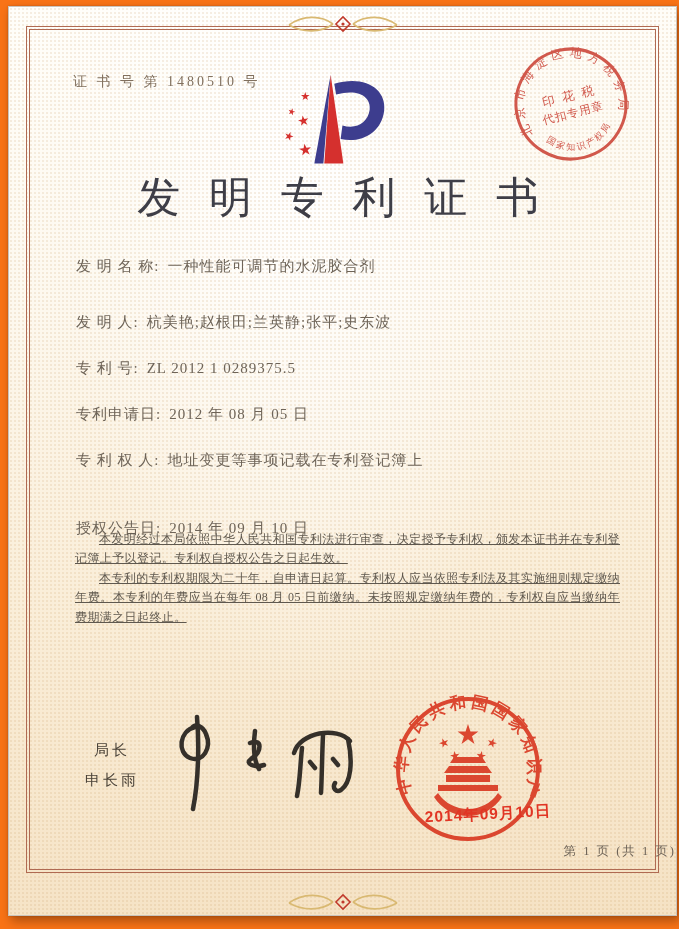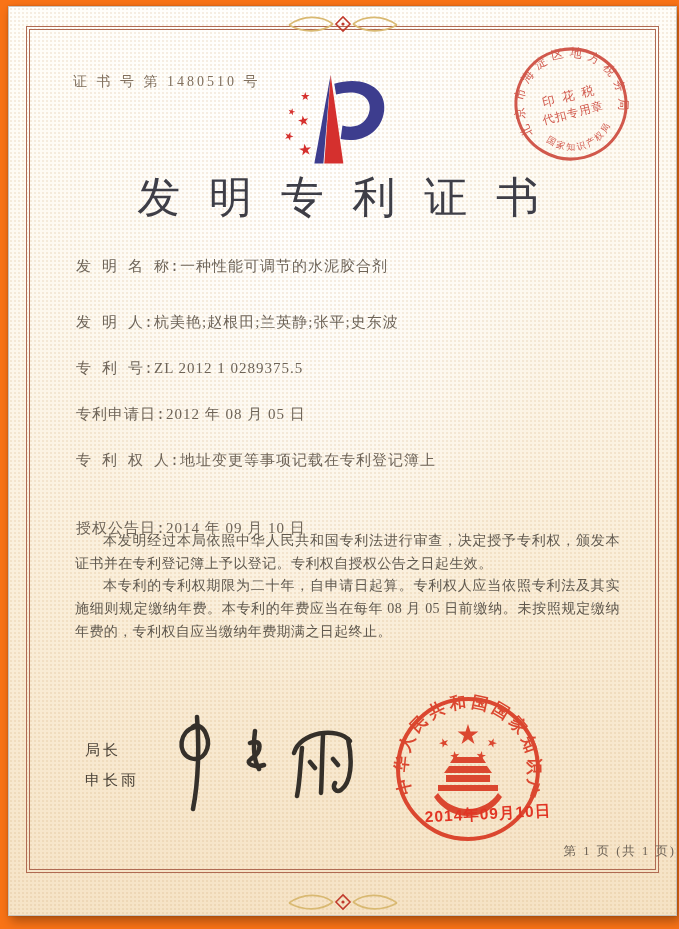--- a/index.html
+++ b/index.html
@@ -16,26 +16,26 @@
     background-image:radial-gradient(rgba(198,150,92,0.16) 1px, transparent 1.3px);
     background-size:4px 4px;}
   .inner-border{position:absolute;inset:22px 20px 45px 20px;
     border:1px solid #b06a52;outline:1px solid #b06a52;outline-offset:2px;
     pointer-events:none;}
   .cert-no{position:absolute;left:64px;top:66px;font-size:14px;color:#81705e;letter-spacing:3px;}
   .title{position:absolute;left:0;right:0;top:162px;text-align:center;
     font-size:43px;color:#3e3e47;letter-spacing:9px;font-weight:400;}
   .fields{position:absolute;left:67px;top:0;width:520px;}
   .frow{position:absolute;left:0;font-size:15px;color:#6e6458;letter-spacing:1px;white-space:nowrap;}
-  .frow .lab{margin-right:0;font-family:Liberation Mono, monospace;}
-  .paras{position:absolute;left:66px;right:56px;top:523px;font-size:14px;
-    color:#5f584e;line-height:1.62;letter-spacing:0.4px;text-align:justify;}
+  .frow .lab{margin-right:8px;}
+  .paras{position:absolute;left:66px;right:56px;top:523px;font-size:12px;
+    color:#5f584e;line-height:1.62;letter-spacing:0.4px;text-align:justify;text-decoration:underline;}
   .paras p{margin:0;text-indent:2em;}
   .director{position:absolute;left:76px;top:728px;font-size:15px;color:#4a4238;
-    letter-spacing:3px;line-height:2.0;font-family:"Liberation Sans",sans-serif;}
+    letter-spacing:3px;line-height:2.0;font-family:"Liberation Sans",sans-serif;text-align:center;}
   .sig{position:absolute;left:142px;top:700px;}
   .seal{position:absolute;left:384px;top:687px;opacity:0.92;}
   .seal-date{position:absolute;left:387px;top:797px;width:184px;text-align:center;
     font-size:15.5px;font-weight:bold;color:#e13524;letter-spacing:1px;
     transform:rotate(-3deg);font-family:"Liberation Sans",sans-serif;}
   .tax-stamp{position:absolute;left:498px;top:33px;transform:rotate(-14deg);opacity:0.88;}
   .footer{position:absolute;left:0;right:0;top:836px;text-align:right;
     font-size:12.5px;color:#6e6458;letter-spacing:2px;}
   .fl{position:absolute;pointer-events:none;}
   .fl-bl{left:10px;top:780px;}

